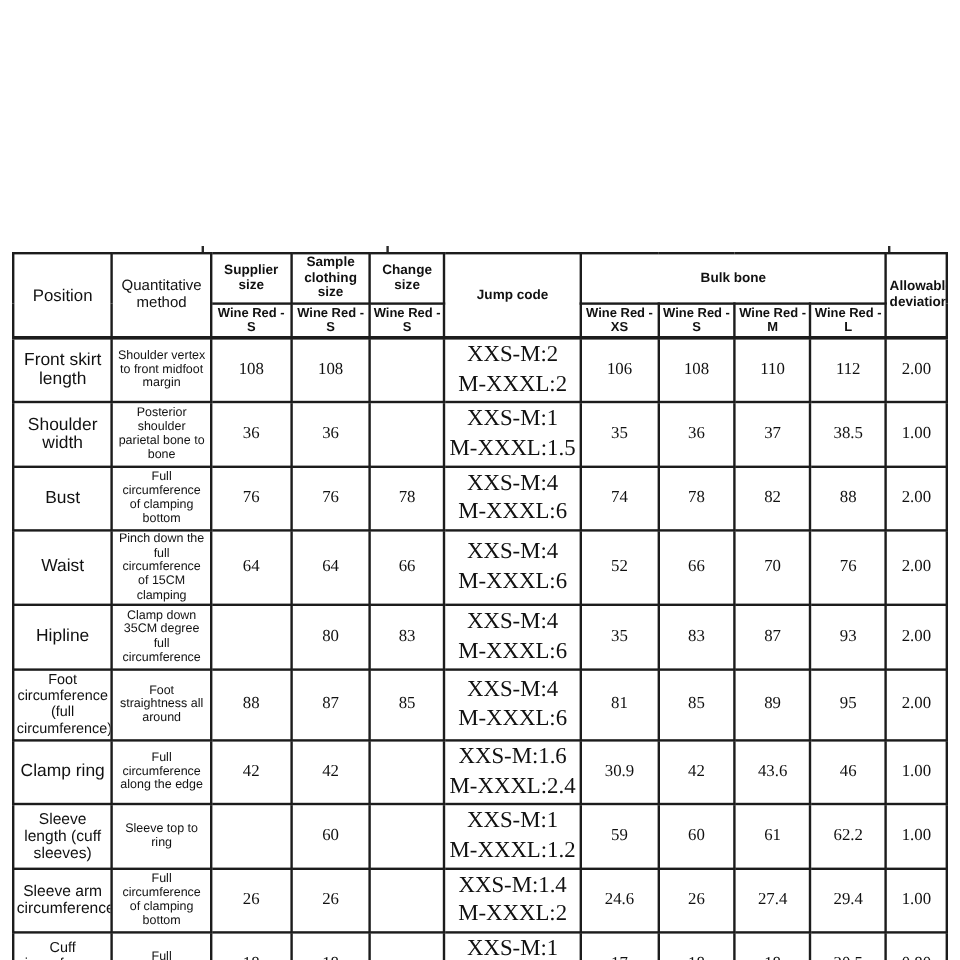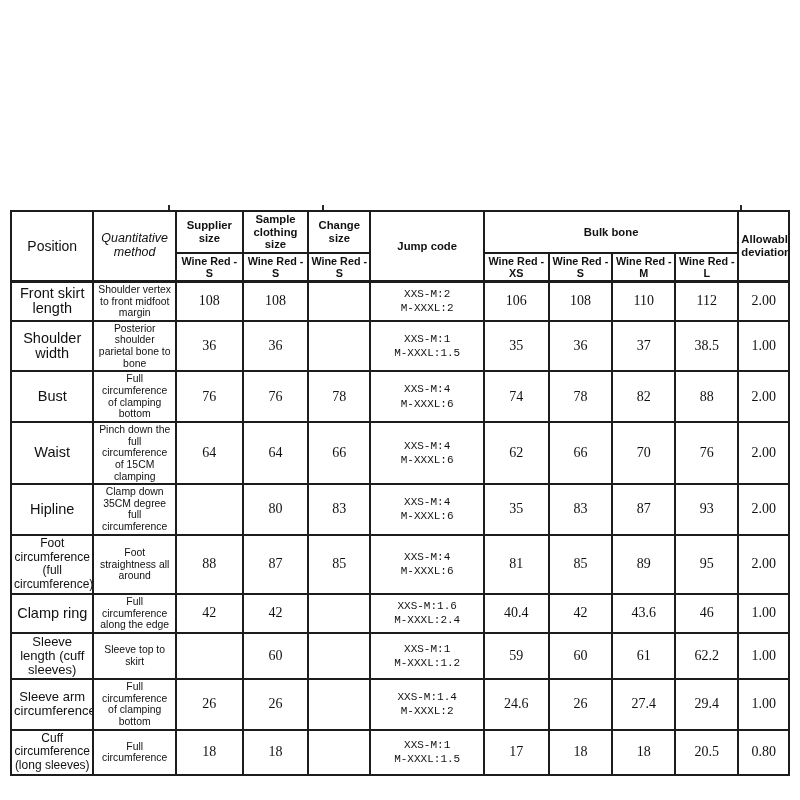--- a/index.html
+++ b/index.html
@@ -31,35 +31,35 @@
     padding: 1px 2px;
     text-align: center;
     vertical-align: middle;
     overflow: hidden;
   }
   thead { border-bottom: 3px solid #1c1c1c; }
   .top-row th { height: 22px; }
   .sub-row th { height: 17px; }
   th { font-weight: bold; }
   .h-position { font-size: 14px; font-weight: normal; }
-  .h-method   { font-size: 12.5px; font-weight: normal; line-height: 1.1; font-style: italic; }
+  .h-method   { font-size: 12.5px; font-weight: normal; line-height: 1.1; }
   .h-main     { font-size: 11.3px; line-height: 1.12; }
   .h-label    { border-bottom-width: 1px; }
   .h-sub      { font-size: 10.8px; border-top-width: 1px; }
   tbody td { height: 33px; }
   .pos    { font-size: 14.5px; line-height: 1.06; font-weight: normal; }
   tbody tr:nth-child(8) .pos,
   tbody tr:nth-child(9) .pos  { font-size: 13px; line-height: 1.08; }
   tbody tr:nth-child(6) .pos,
   tbody tr:nth-child(10) .pos { font-size: 12px; line-height: 1.15; }
   .method { font-size: 10.4px; line-height: 1.12; }
   .num    { font-family: "Liberation Serif", serif; font-size: 14px; }
   .jump   {
-    font-family: Liberation Mono, monospace;
-    font-size: 11px;
+    font-family: Liberation Serif, serif;
+    font-size: 19px;
     text-align: left;
     padding-left: 4px;
     line-height: 1.3;
     border-radius: 13px;
   }
   .tick {
     position: absolute;
     width: 2px;
     height: 5px;
     background: #2a2a2a;
@@ -167,21 +167,21 @@
   <tr>
     <td class="pos">Waist</td>
     <td class="method">Pinch down the full circumference of 15CM clamping</td>
     <td class="num">64</td>
     <td class="num">64</td>
     <td class="num">66</td>
     <td class="jump">
       <div>XXS-M:4</div>
       <div>M-XXXL:6</div>
     </td>
-    <td class="num">62</td>
+    <td class="num">52</td>
     <td class="num">66</td>
     <td class="num">70</td>
     <td class="num">76</td>
     <td class="num">2.00</td>
   </tr>
 
   <tr>
     <td class="pos">Hipline</td>
     <td class="method">Clamp down 35CM degree full circumference</td>
     <td class="num"></td>
@@ -218,30 +218,30 @@
   <tr>
     <td class="pos">Clamp ring</td>
     <td class="method">Full circumference along the edge</td>
     <td class="num">42</td>
     <td class="num">42</td>
     <td class="num"></td>
     <td class="jump">
       <div>XXS-M:1.6</div>
       <div>M-XXXL:2.4</div>
     </td>
-    <td class="num">40.4</td>
+    <td class="num">30.9</td>
     <td class="num">42</td>
     <td class="num">43.6</td>
     <td class="num">46</td>
     <td class="num">1.00</td>
   </tr>
 
   <tr>
     <td class="pos">Sleeve length (cuff sleeves)</td>
-    <td class="method">Sleeve top to skirt</td>
+    <td class="method">Sleeve top to ring</td>
     <td class="num"></td>
     <td class="num">60</td>
     <td class="num"></td>
     <td class="jump">
       <div>XXS-M:1</div>
       <div>M-XXXL:1.2</div>
     </td>
     <td class="num">59</td>
     <td class="num">60</td>
     <td class="num">61</td>

